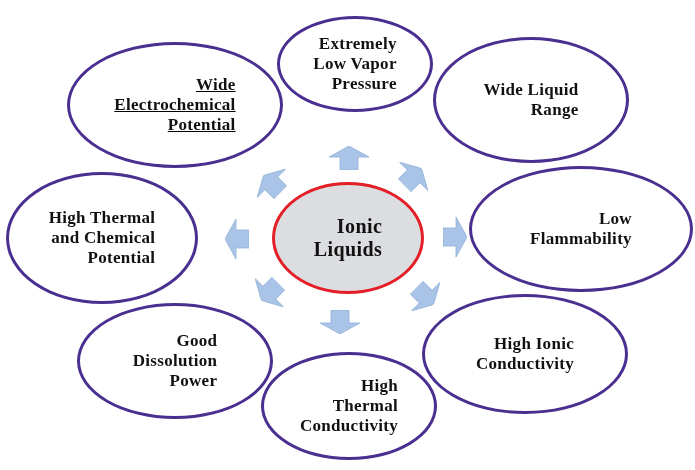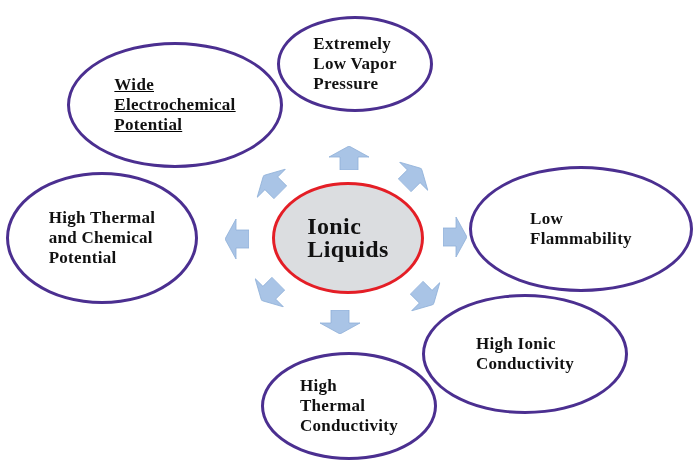--- a/index.html
+++ b/index.html
@@ -21,39 +21,39 @@
     width:695px;height:470px;
     background:var(--background);
     overflow:hidden;
     margin:0;
   }
   .node{
     position:absolute;
     border:3px solid var(--node-border);
     border-radius:50%;
     display:flex;align-items:center;justify-content:center;
-    text-align:left;
+    text-align:right;
     box-sizing:border-box;
     background:transparent;
   }
   .node .label{
     white-space:pre-line;
     font-weight:bold;
     font-size:17px;
     line-height:20px;
     color:var(--text);
     letter-spacing:.3px;
   }
   .node.center{
     border:3px solid var(--center-border);
     background:var(--center-fill);
     z-index:3;
   }
   .node.center .label{
-    font-size:24px;
+    font-size:20px;
     line-height:23px;
     letter-spacing:.4px;
   }
   
   .pos-top          {left:277px; top:16px;  width:156px; height:96px;}
   .pos-top-right    {left:433px; top:37px;  width:196px; height:126px;}
   .pos-right        {left:469px; top:166px; width:224px; height:126px;}
   .pos-bottom-right {left:422px; top:294px; width:206px; height:120px;}
   .pos-bottom       {left:261px; top:352px; width:176px; height:108px;}
   .pos-bottom-left  {left:77px;  top:303px; width:196px; height:116px;}
@@ -80,32 +80,41 @@
 </head>
 <body>
 
 <div class="canvas">
 
   <div class="node pos-top">
     <span class="label">Extremely
 Low Vapor
 Pressure</span>
   </div>
+  <div class="node pos-top-right">
+    <span class="label">Wide Liquid
+Range</span>
+  </div>
   <div class="node pos-right">
     <span class="label">Low
 Flammability</span>
   </div>
   <div class="node pos-bottom-right">
     <span class="label">High Ionic
 Conductivity</span>
   </div>
   <div class="node pos-bottom">
     <span class="label">High
 Thermal
 Conductivity</span>
+  </div>
+  <div class="node pos-bottom-left">
+    <span class="label">Good
+Dissolution
+Power</span>
   </div>
   <div class="node pos-left">
     <span class="label">High Thermal
 and Chemical
 Potential</span>
   </div>
   <div class="node pos-top-left">
     <span class="label">Wide
 Electrochemical
 Potential</span>

